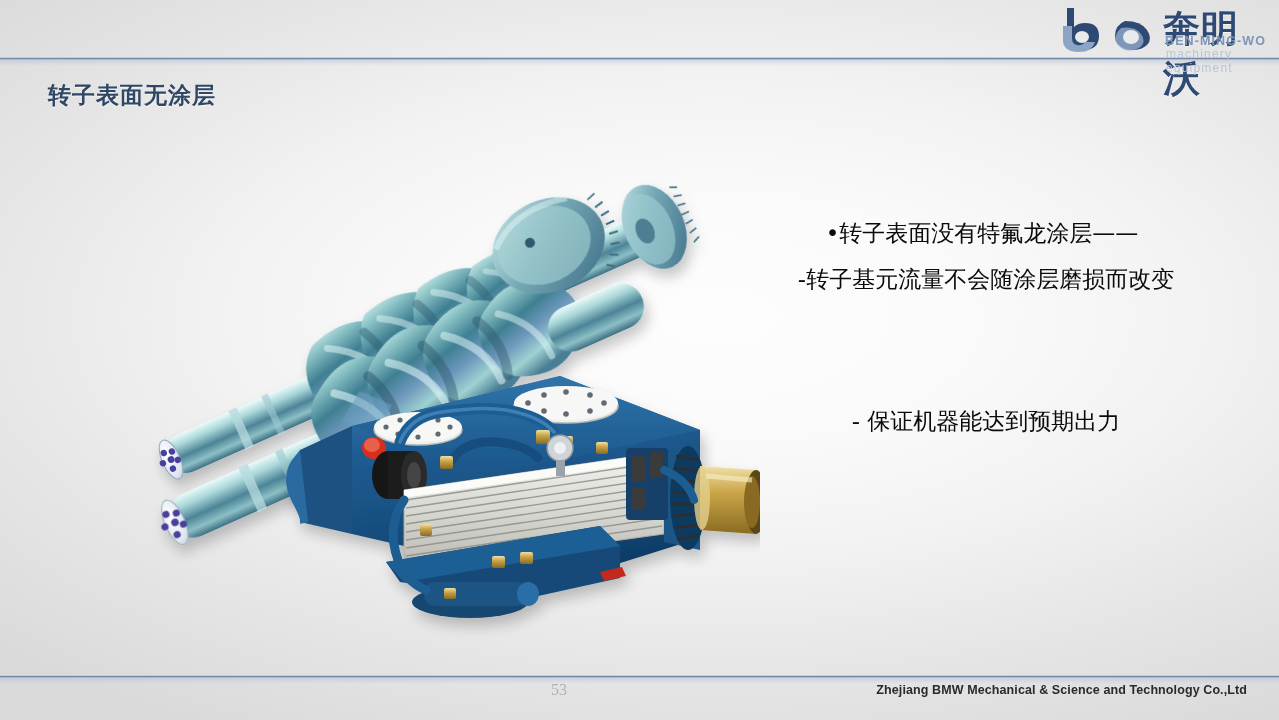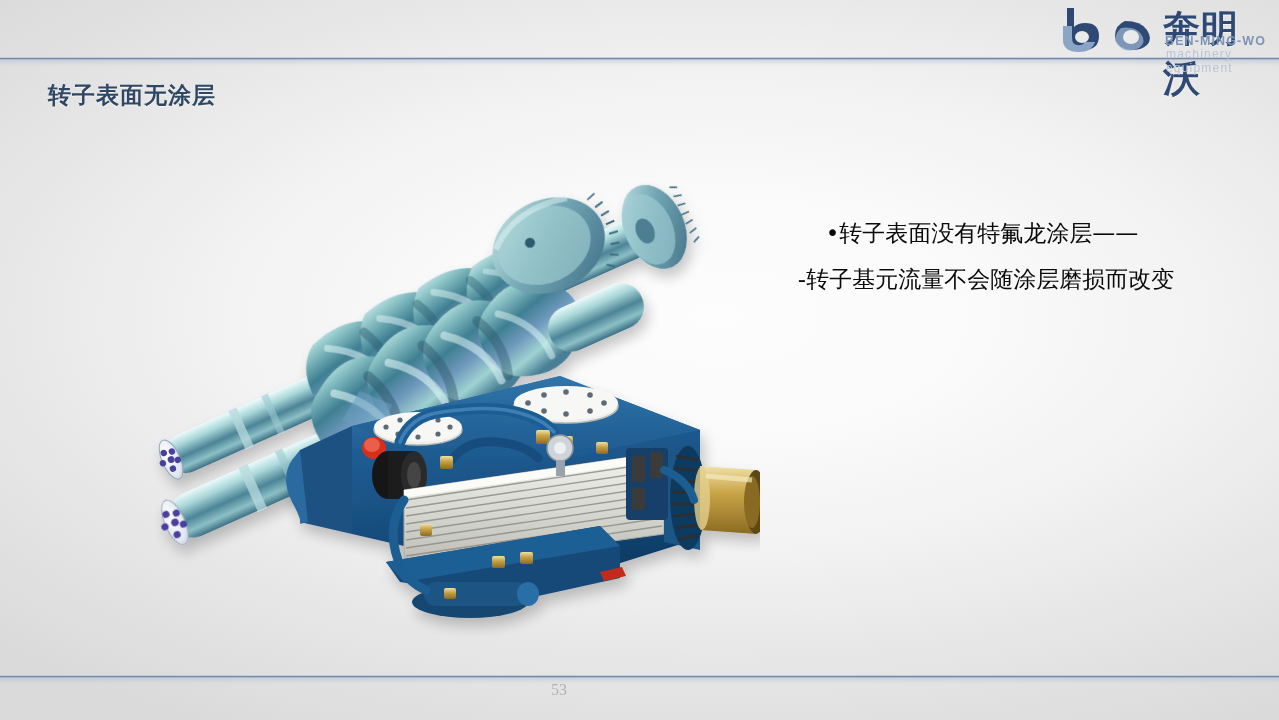--- a/index.html
+++ b/index.html
@@ -385,20 +385,22 @@
       <path d="M664 340 q24 10 30 30" stroke="#1d5d92" stroke-width="8" fill="none" stroke-linecap="round"></path>
     </g>
   </svg>
 
   <div id="body-text">
     <div class="para">
       <div class="line">•转子表面没有特氟龙涂层——</div>
       <div class="line sub">-转子基元流量不会随涂层磨损而改变</div>
     </div>
     <div class="para">
+      <div class="line sub">- 保证机器能达到预期出力</div>
     </div>
   </div>
 
   <div class="rule" id="rule-bottom"></div>
   <div class="rule-glow" id="rule-bottom-glow"></div>
   <div id="page-num">53</div>
+  <div id="footer-text">Zhejiang BMW Mechanical &amp; Science and Technology Co.,Ltd</div>
 
 </div>
 
 </body></html>

